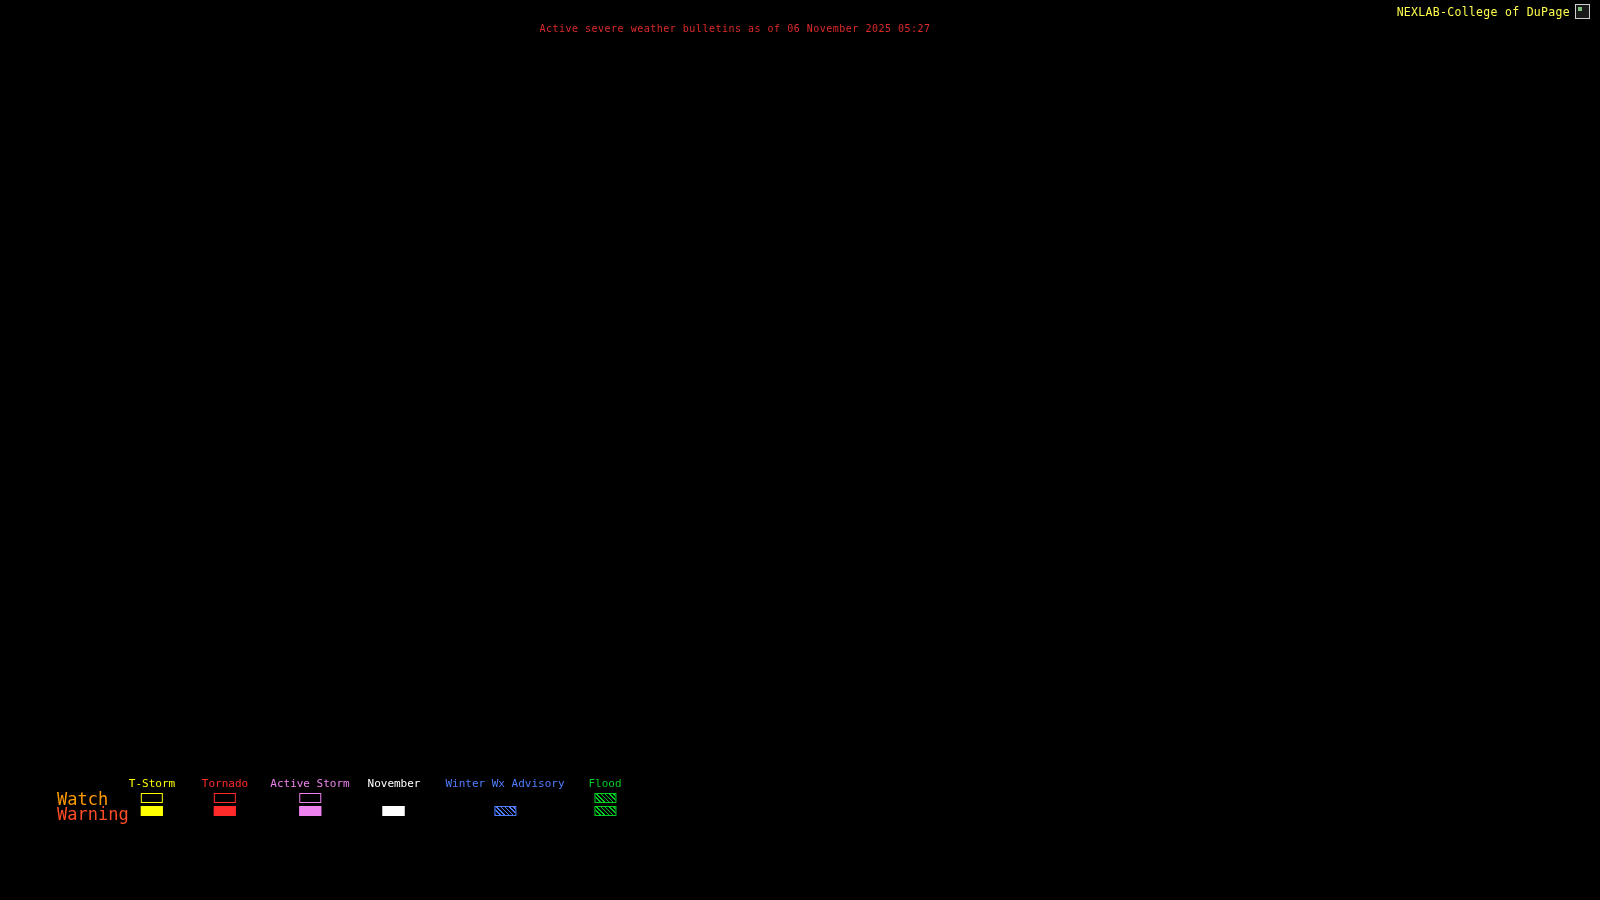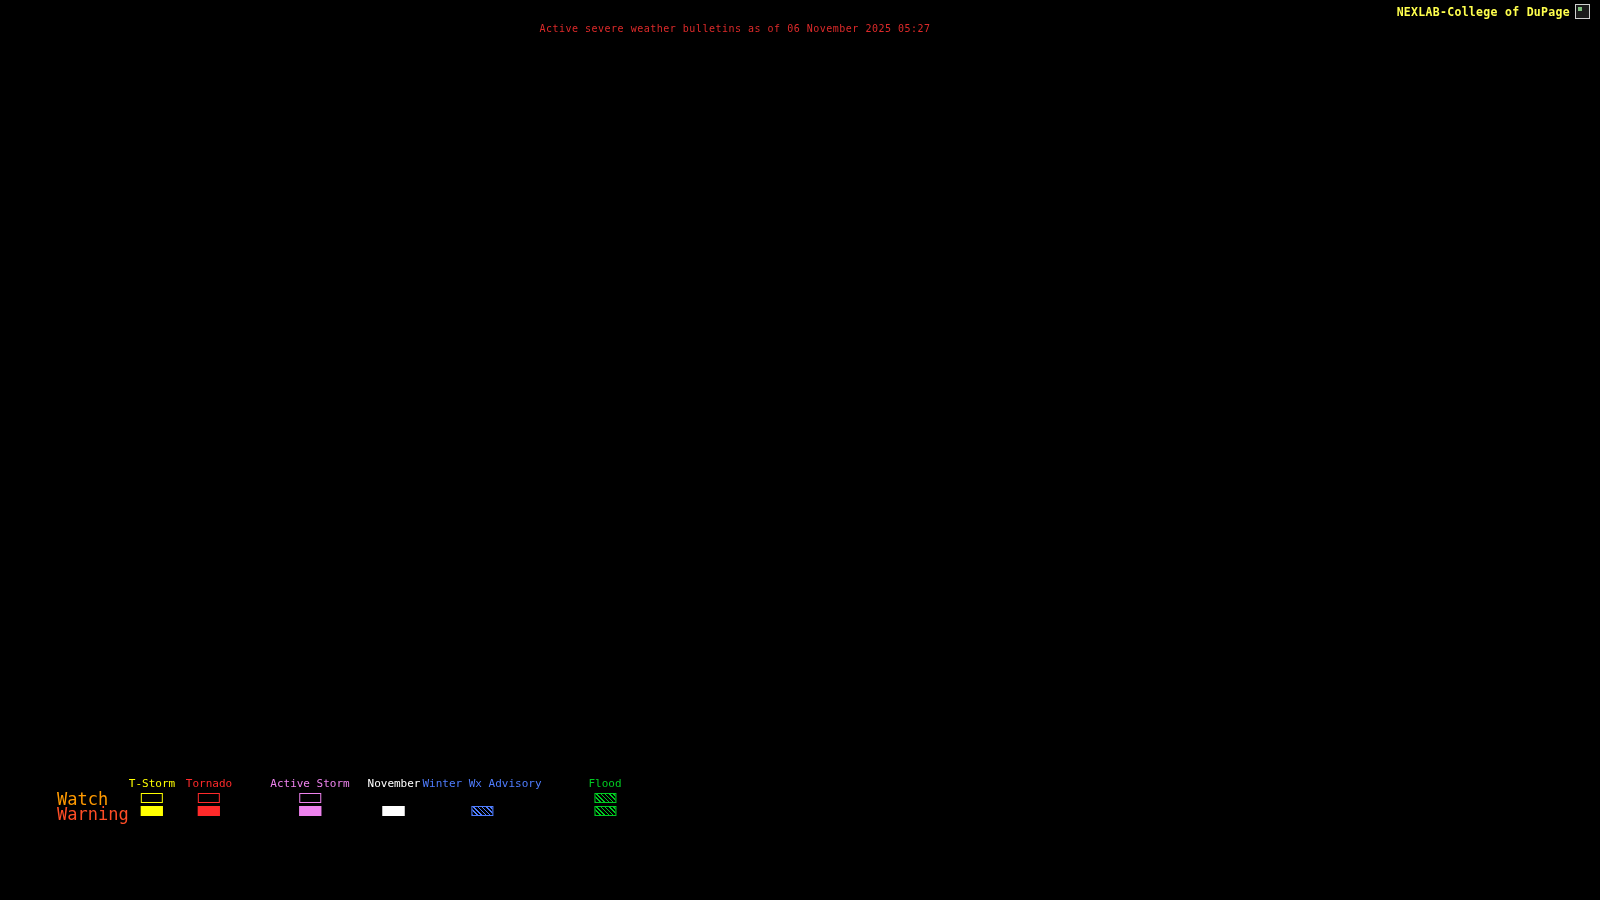--- a/index.html
+++ b/index.html
@@ -17,21 +17,20 @@
 
   .bulletin-title{
     position:absolute;top:23px;left:0;right:130px;
     text-align:center;
     font-size:10px;letter-spacing:.5px;
   }
   .brand{
     position:absolute;top:5px;right:30px;
     font-size:11.5px;letter-spacing:.3px;
     white-space:nowrap;
-    font-weight:bold;
   }
   .brand-logo{
     position:absolute;top:4px;right:10px;
     width:13px;height:13px;
     border:1px solid #cfcfcf;
     background:#1a1a1a;
   }
   .brand-logo::after{
     content:"";
     position:absolute;left:2px;top:2px;width:4px;height:4px;
@@ -60,24 +59,24 @@
   }
   .swatch.outline{border:1px solid var(--c);background:transparent;}
   .swatch.fill{border:1px solid var(--c);background:var(--c);}
   .swatch.hatch{
     border:1px solid var(--c);
     background:repeating-linear-gradient(45deg,var(--c) 0 1px,transparent 1px 3px);
   }
   .swatch.none{border:1px solid transparent;visibility:hidden;}
 
   .col-tstorm{left:152px;}
-  .col-tornado{left:209px;}
+  .col-tornado{left:225px;}
   .col-winterstorm{left:310px;}
   .col-blizzard{left:394px;}
-  .col-wwa{left:482px;}
+  .col-wwa{left:505px;}
   .col-flood{left:605px;}
 </style>
 </head>
 <body>
 
 <div class="map-canvas"></div>
 
 <div class="bulletin-title" data-color="header.title_color" style="--c: #dd2a2a;">Active severe weather bulletins as of 06 November 2025 05:27</div>
 
 <div class="brand" data-color="header.brand_color" style="--c: #ffff4d;">NEXLAB-College of DuPage</div>

